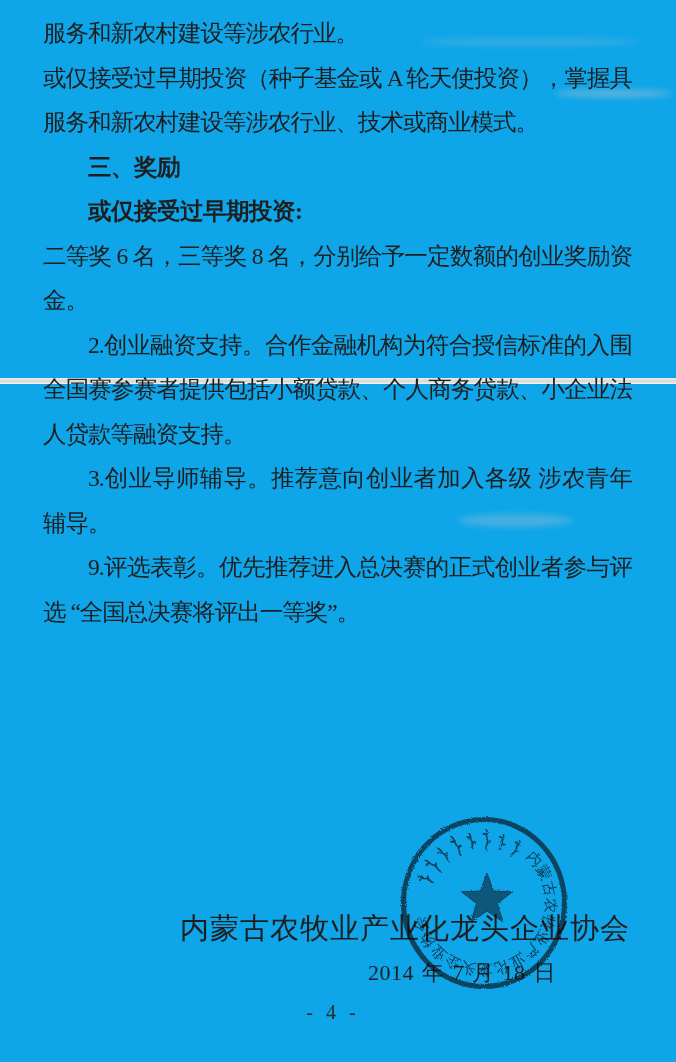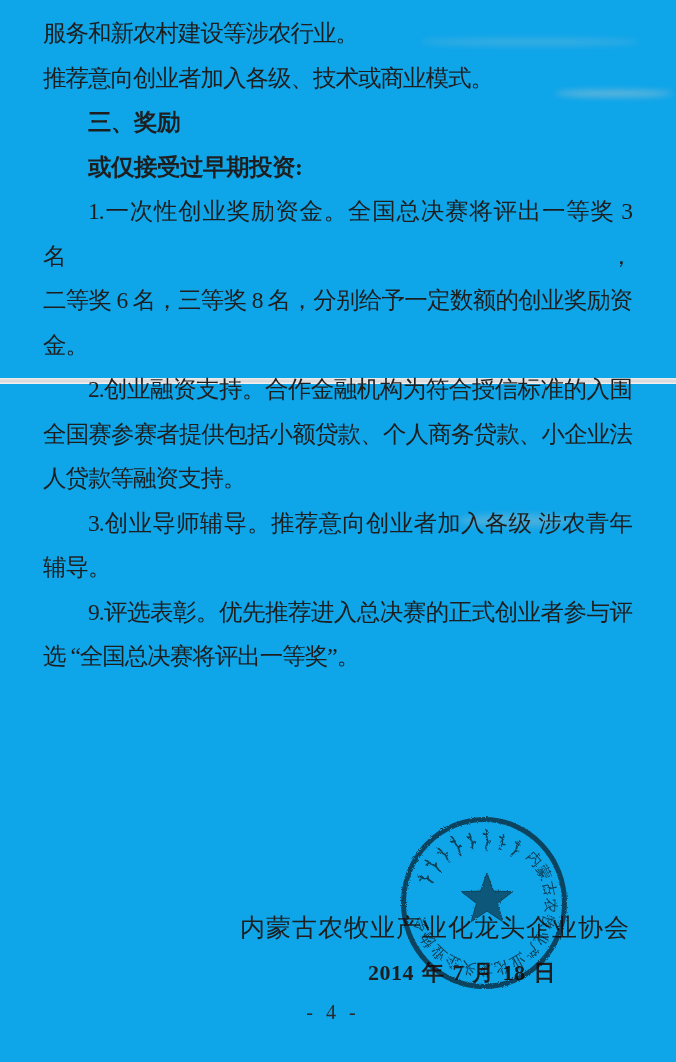--- a/index.html
+++ b/index.html
@@ -35,29 +35,28 @@
   .smudge{
     position:absolute;background:#c9c9c9;border-radius:50%;
     filter:blur(3px);
   }
   .smudge.s1{left:555px;top:90px;width:118px;height:7px;opacity:.45;}
   .smudge.s2{left:420px;top:38px;width:220px;height:8px;opacity:.22;}
   .smudge.s3{left:458px;top:514px;width:115px;height:13px;opacity:.30;}
   
   .sig-org{
     position:absolute;top:910px;right:46px;
-    font-size:25px;letter-spacing:1px;line-height:36px;
+    font-size:29px;letter-spacing:1px;line-height:36px;
     white-space:nowrap;
   }
   .sig-date{
     position:absolute;top:958px;left:462px;
     transform:translateX(-50%);
     font-size:22px;letter-spacing:.5px;word-spacing:2px;
     white-space:nowrap;
-    font-weight:bold;
   }
   .page-num{
     position:absolute;top:1001px;left:333px;
     transform:translateX(-50%);
     font-size:20px;letter-spacing:4px;
     color:#2a2a2a;white-space:nowrap;
   }
   
   .seal{
     position:absolute;left:384px;top:803px;
@@ -71,24 +70,24 @@
 
 <div class="page">
 
   <div class="artifact-band"></div>
   <div class="smudge s1"></div>
   <div class="smudge s2"></div>
   <div class="smudge s3"></div>
 
   <div class="bodytext">
     <div class="line">服务和新农村建设等涉农行业。</div>
-    <div class="line">推荐意向创业者加入各级、技术或商业模式。</div>
+    <div class="line just">或仅接受过早期投资（种子基金或 A 轮天使投资），掌握具</div>
+    <div class="line">服务和新农村建设等涉农行业、技术或商业模式。</div>
     <div class="line indent bold">三、奖励</div>
     <div class="line indent bold">或仅接受过早期投资:</div>
-    <div class="line indent just">1.一次性创业奖励资金。全国总决赛将评出一等奖 3 名，</div>
     <div class="line just">二等奖 6 名，三等奖 8 名，分别给予一定数额的创业奖励资</div>
     <div class="line">金。</div>
     <div class="line indent just">2.创业融资支持。合作金融机构为符合授信标准的入围</div>
     <div class="line just">全国赛参赛者提供包括小额贷款、个人商务贷款、小企业法</div>
     <div class="line">人贷款等融资支持。</div>
     <div class="line indent just">3.创业导师辅导。推荐意向创业者加入各级 涉农青年</div>
     <div class="line">辅导。</div>
     <div class="line indent just">9.评选表彰。优先推荐进入总决赛的正式创业者参与评</div>
     <div class="line">选 “全国总决赛将评出一等奖”。</div>
   </div>

